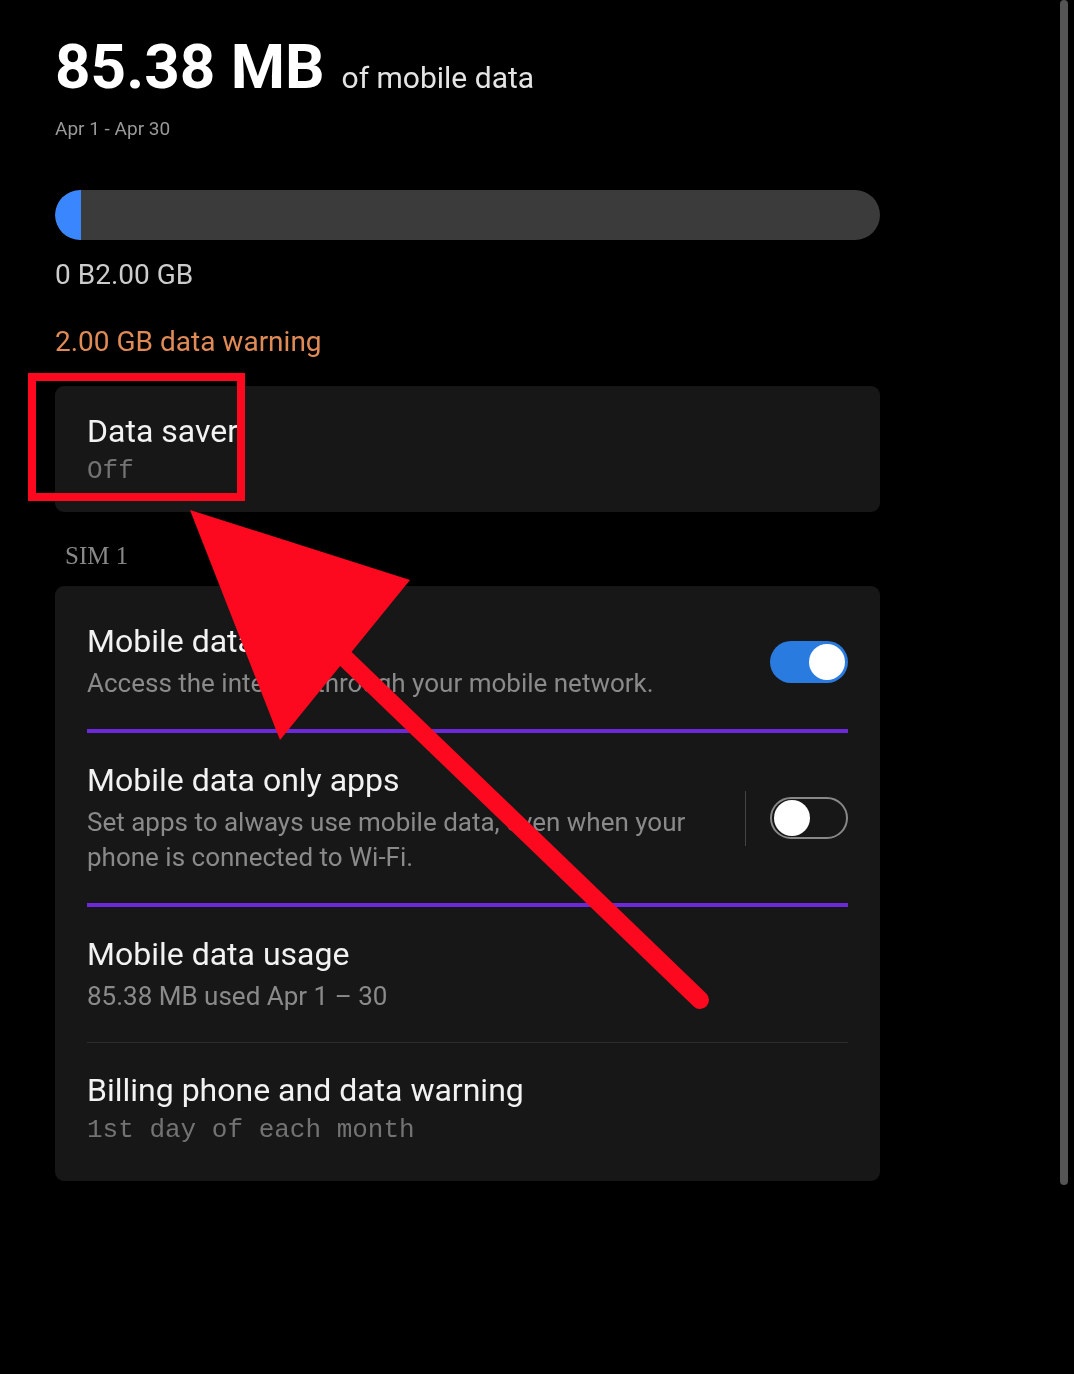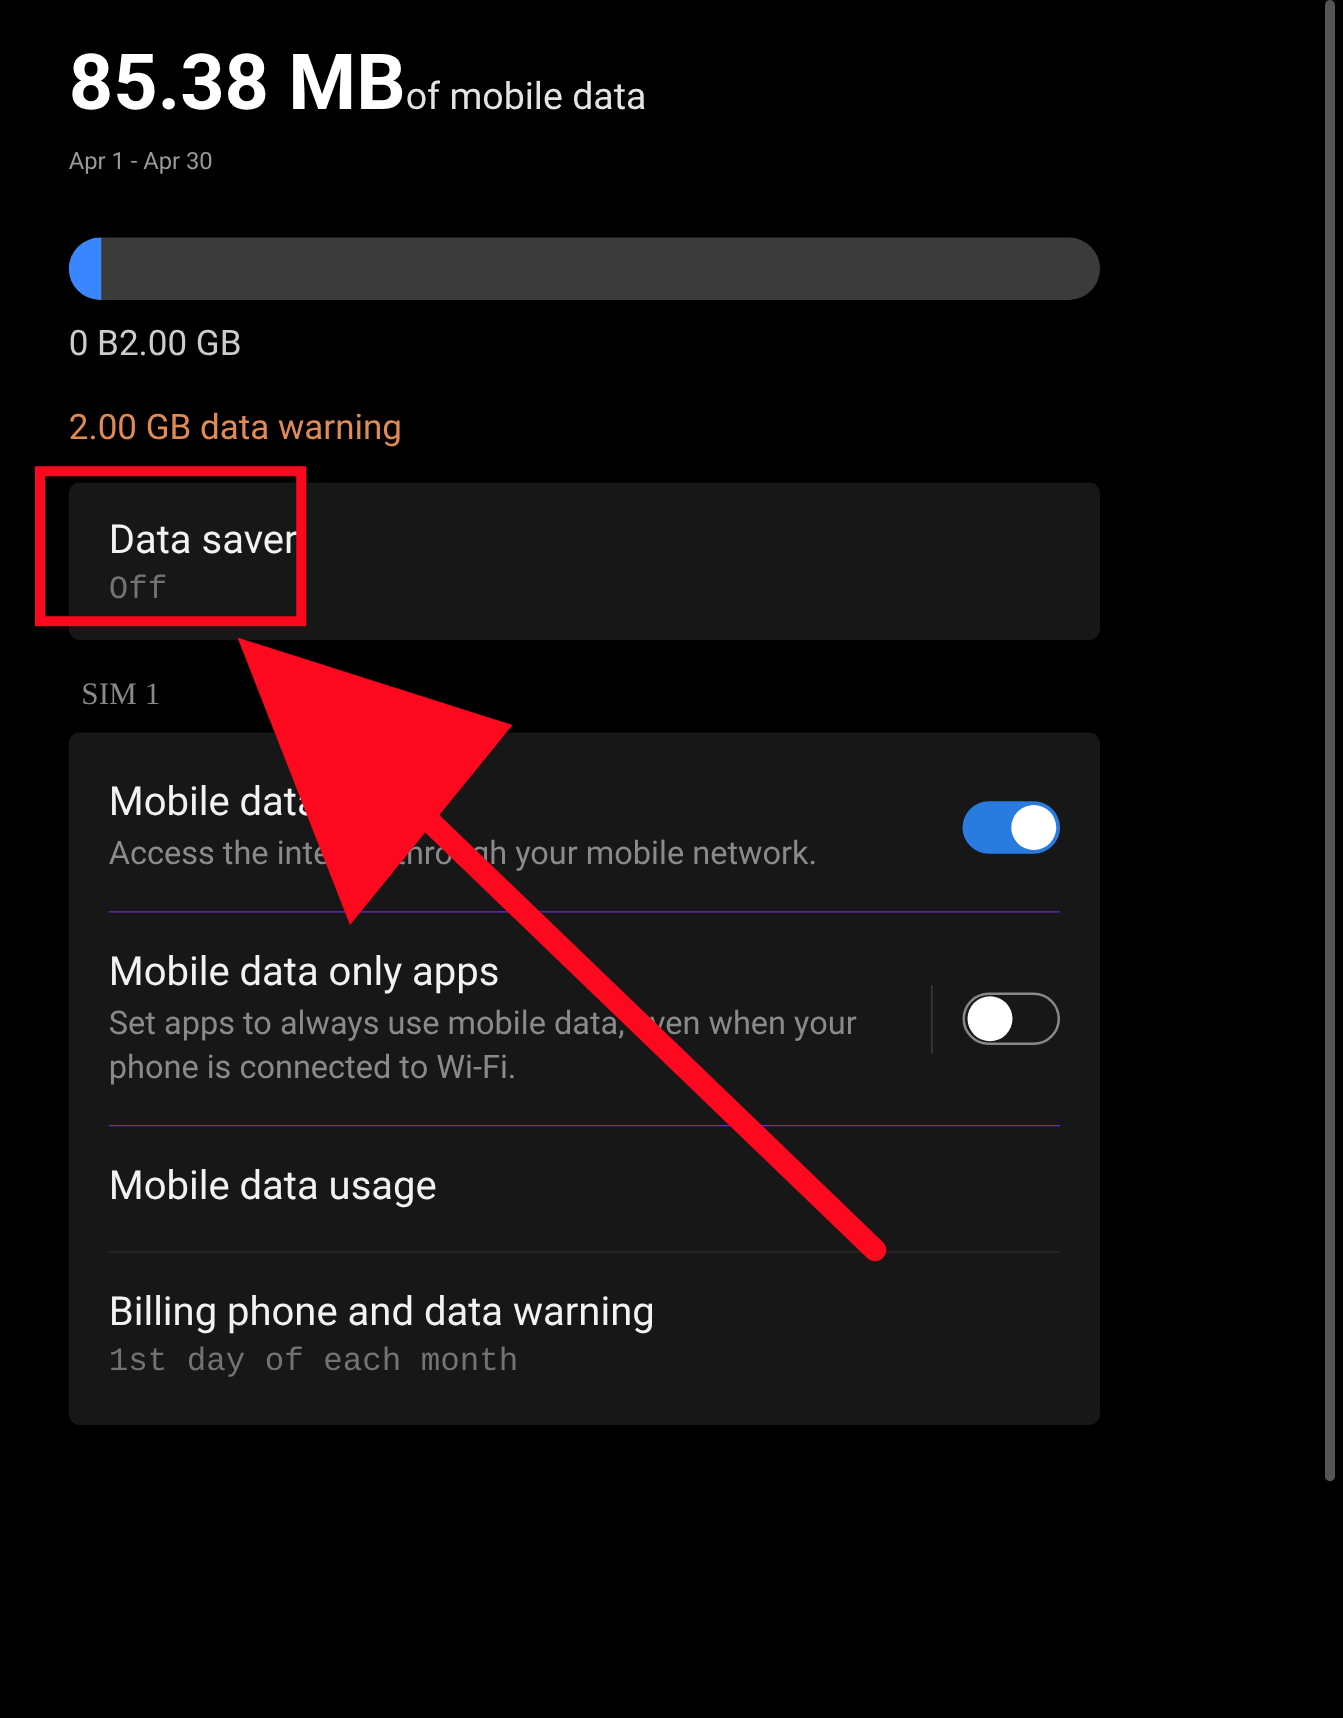--- a/index.html
+++ b/index.html
@@ -21,21 +21,21 @@
       background: #555;
       border-radius: 4px;
     }
     .content {
       padding: 30px 55px 30px 55px;
       width: 935px;
     }
     .usage-headline {
       display: flex;
       align-items: baseline;
-      gap: 0;
+      gap: 17px;
       margin-bottom: 14px;
     }
     .usage-amount {
       font-size: 62px;
       font-weight: 700;
       color: #fff;
     }
     .usage-of {
       font-size: 30px;
       color: #e4e4e4;
@@ -103,21 +103,21 @@
       color: #737373;
       font-family: Liberation Mono, monospace;
     }
     .row {
       display: flex;
       justify-content: space-between;
       align-items: center;
       padding: 28px 0;
     }
     .row + .row {
-      border-top: 1px solid #6d28d9;
+      border-top: 4px solid #6d28d9;
     }
     .row .text {
       flex: 1;
       padding-right: 20px;
     }
     .toggle {
       width: 78px;
       height: 42px;
       border-radius: 21px;
       position: relative;
@@ -222,20 +222,21 @@
         <div class="toggle-divider"></div>
         <div class="toggle off">
           <div class="knob"></div>
         </div>
       </div>
     </div>
 
     <div class="row">
       <div class="text">
         <div class="title">Mobile data usage</div>
+        <div class="sub">85.38 MB used Apr 1 – 30</div>
       </div>
     </div>
 
     <div class="row" style="border-top:1px solid #2d2d2d; padding-bottom:10px;">
       <div class="text">
         <div class="title">Billing phone and data warning</div>
         <div class="sub-blue">1st day of each month</div>
       </div>
     </div>
 

